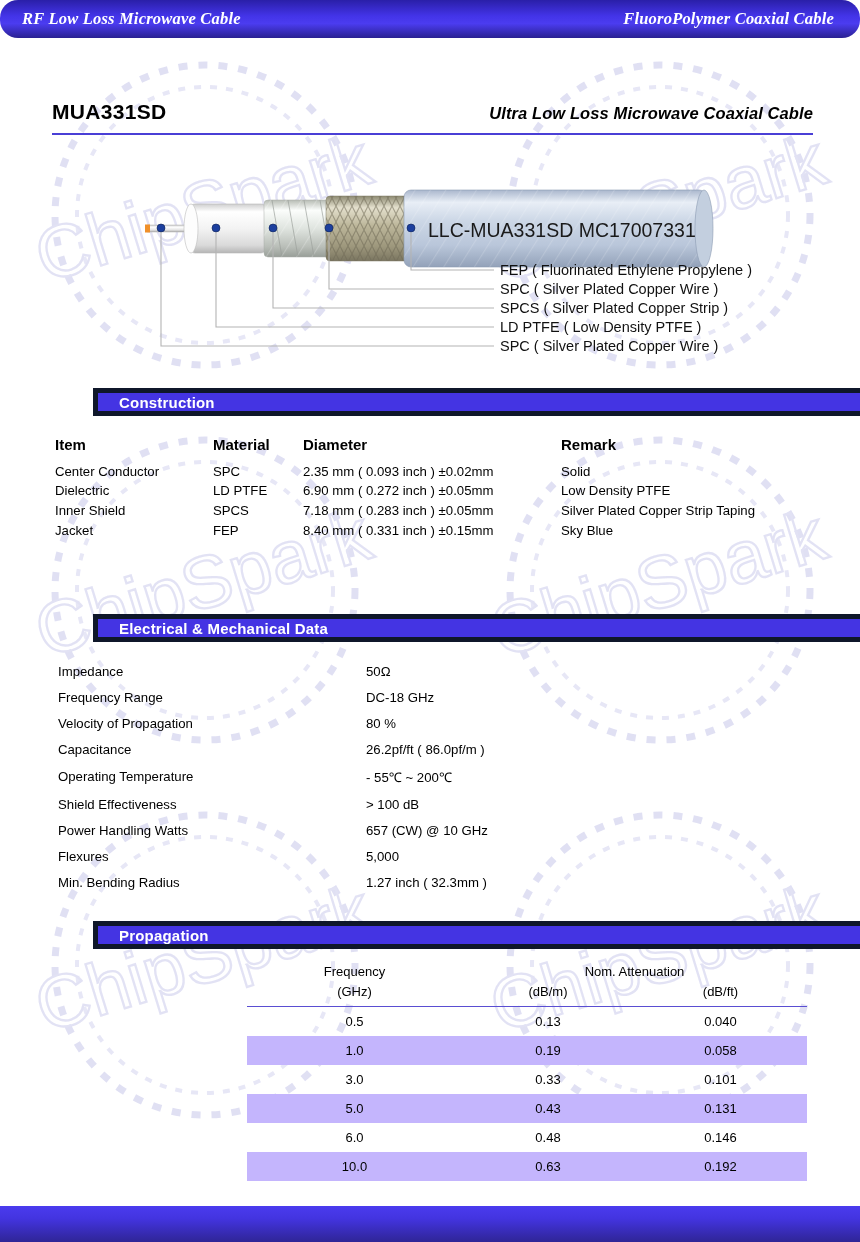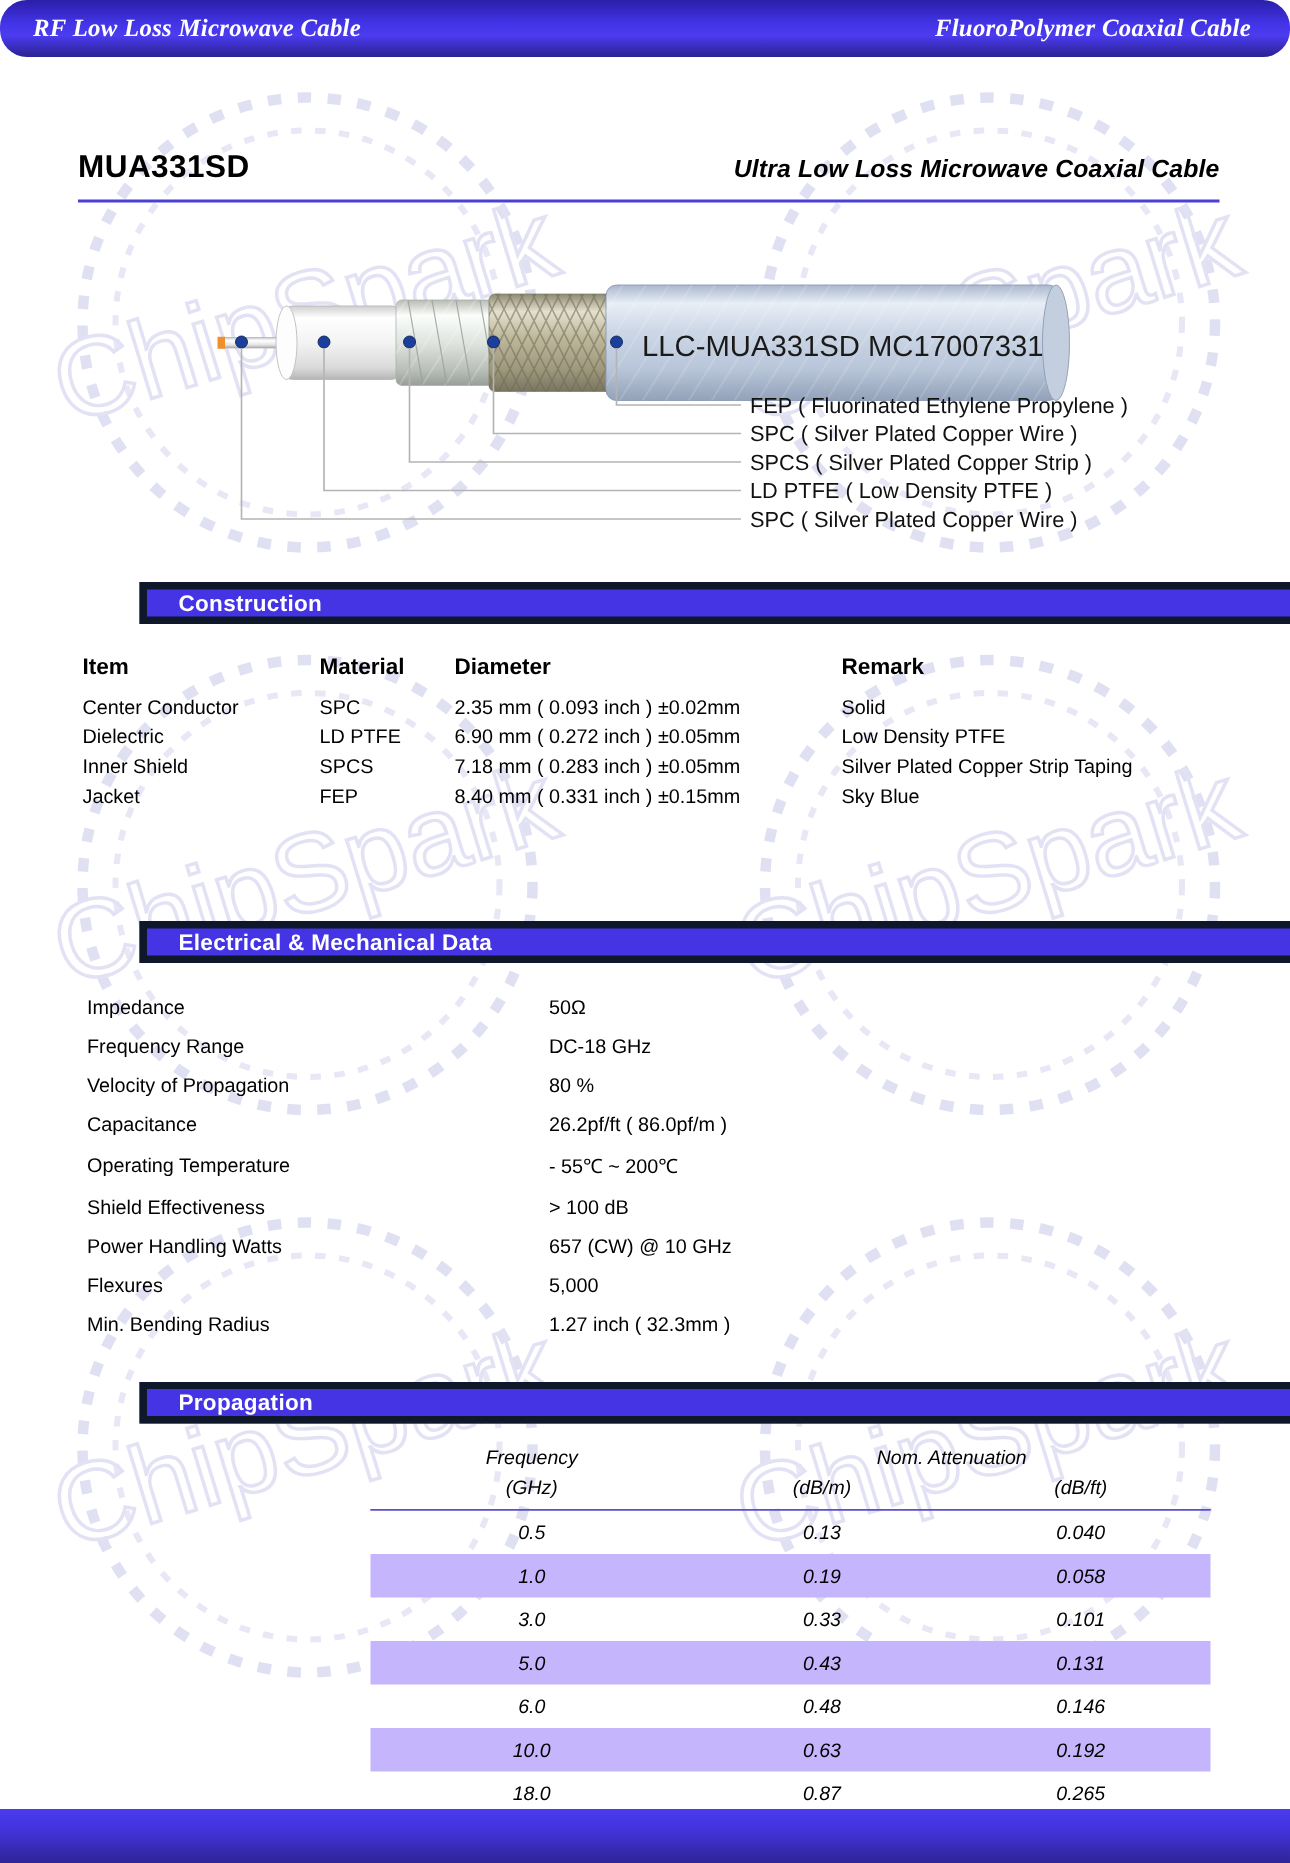--- a/index.html
+++ b/index.html
@@ -69,21 +69,21 @@
   .c-rem{width:254px;}
 
   
   .elec{position:absolute;left:1px;top:658px;width:860px;z-index:2;font-size:13.2px;}
   .elec table{border-collapse:collapse;margin-left:57px;}
   .elec td{padding:5.5px 0;vertical-align:middle;}
   .e-label{width:308px;}
 
   
   .atten{position:absolute;left:0;top:962px;width:860px;z-index:2;font-size:13px;}
-  .atten table{border-collapse:collapse;margin-left:247px;width:560px;font-style:italic;}
+  .atten table{border-collapse:collapse;margin-left:247px;width:560px;}
   .atten .hrow td{text-align:center;padding:2px 0 3px 0;border:none;}
   .atten .hrow.last td{padding-bottom:7px;border-bottom:1.6px solid #5a4ed2;}
   .atten tbody td{text-align:center;padding:7px 0;}
   .atten tbody tr.alt td{background:#c4b5fd;}
   .a-f{width:215px;}
   .a-m{width:172px;}
   .a-ft{width:173px;}
 </style>
 </head>
 <body>
@@ -344,22 +344,17 @@
       <tr>
         <td>6.0</td>
         <td>0.48</td>
         <td>0.146</td>
       </tr>
       <tr class="alt">
         <td>10.0</td>
         <td>0.63</td>
         <td>0.192</td>
       </tr>
-      <tr>
-        <td>18.0</td>
-        <td>0.87</td>
-        <td>0.265</td>
-      </tr>
     </tbody>
   </table>
 </div>
 
 <div class="bottombar"></div>
 
 </body></html>

